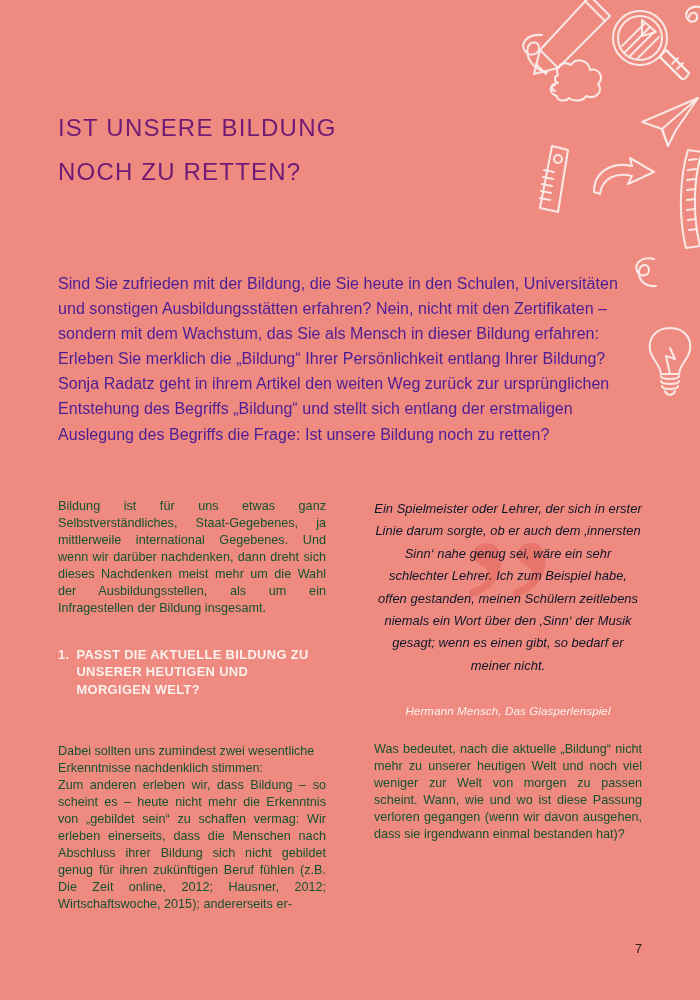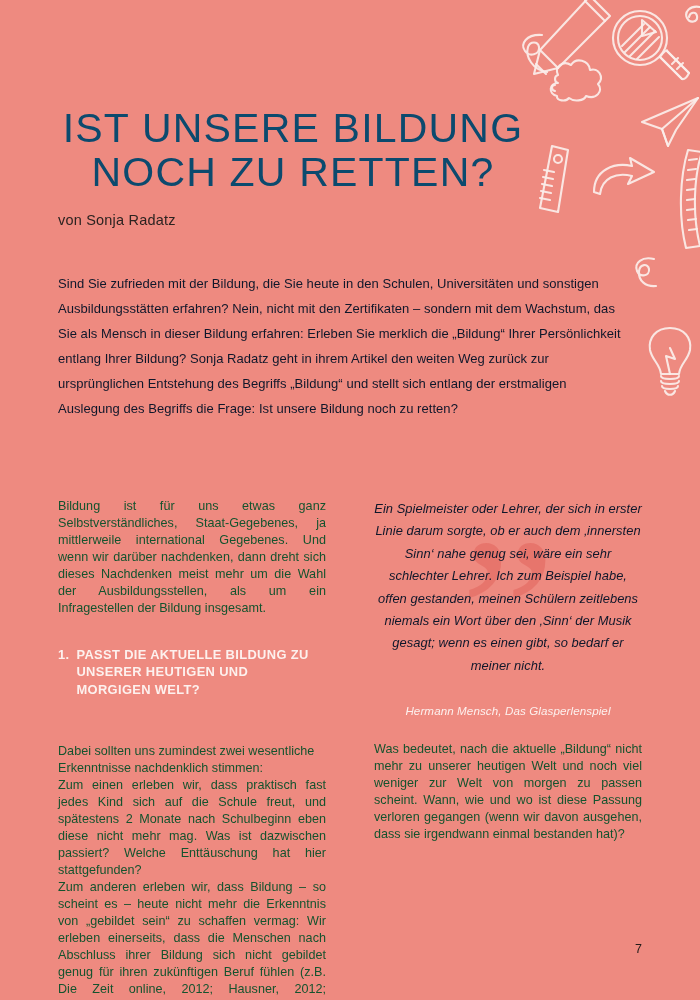--- a/index.html
+++ b/index.html
@@ -47,46 +47,45 @@
   }
 
   
   .masthead {
     position: absolute;
     left: 58px;
     top: 106px;
     width: 470px;
   }
   .title {
-    font-size: 41px;
+    font-size: 24px;
     line-height: 44px;
     letter-spacing: 1.2px;
     font-weight: 300;
-    color: #0c4a6e;
+    color: #701a75;
     text-transform: uppercase;
     white-space: pre-line;
-    text-align: center;
   }
   .byline {
     margin-top: 18px;
     font-size: 14.5px;
     letter-spacing: .2px;
     color: #2c2320;
     font-weight: 400;
   }
 
   
   .lead {
     position: absolute;
     left: 58px;
     top: 271px;
     width: 565px;
-    font-size: 13px;
+    font-size: 16px;
     line-height: 25.1px;
-    color: #0f172a;
+    color: #4c1d95;
     letter-spacing: .05px;
   }
 
   
   .columns {
     position: absolute;
     left: 58px;
     top: 498px;
     width: 585px;
     display: flex;
@@ -249,39 +248,37 @@
   <svg class="doodle" style="left:682px; top:4px;" width="26" height="28" viewBox="0 0 26 28">
     <path d="M18 3 C8 1, 2 8, 5 14 C8 20, 16 18, 15 12 C14 7, 8 8, 7 13"></path>
   </svg>
 </div>
 
 <div class="page">
 
   <header class="masthead">
     <h1 class="title">IST UNSERE BILDUNG
 NOCH ZU RETTEN?</h1>
-    <div class="byline">von Sonja Radatz</div>
   </header>
 
   <p class="lead">Sind Sie zufrieden mit der Bildung, die Sie heute in den Schulen, Universitäten und sonstigen Ausbildungsstätten erfahren? Nein, nicht mit den Zertifikaten – sondern mit dem Wachstum, das Sie als Mensch in dieser Bildung erfahren: Erleben Sie merklich die „Bildung“ Ihrer Persönlichkeit entlang Ihrer Bildung? Sonja Radatz geht in ihrem Artikel den weiten Weg zurück zur ursprünglichen Entstehung des Begriffs „Bildung“ und stellt sich entlang der erstmaligen Auslegung des Begriffs die Frage: Ist unsere Bildung noch zu retten?</p>
 
   <div class="columns">
 
     <div class="col">
 
       <p class="body-text">Bildung ist für uns etwas ganz Selbstverständliches, Staat-Gegebenes, ja mittlerweile international Gegebenes. Und wenn wir darüber nachdenken, dann dreht sich dieses Nachdenken meist mehr um die Wahl der Ausbildungsstellen, als um ein Infragestellen der Bildung insgesamt.</p>
 
       <h2 class="section-head">
         <span class="num">1.</span>
         <span class="txt">PASST DIE AKTUELLE BILDUNG ZU UNSERER HEUTIGEN UND MORGIGEN WELT?</span>
       </h2>
 
       <p class="body-text ragged">Dabei sollten uns zumindest zwei wesentliche Erkenntnisse nachdenklich stimmen:</p>
 
-      <p class="body-text">Zum einen erleben wir, dass praktisch fast jedes Kind sich auf die Schule freut, und spätestens 2 Monate nach Schulbeginn eben diese nicht mehr mag. Was ist dazwischen passiert? Welche Enttäuschung hat hier stattgefunden?</p>
 
       <p class="body-text">Zum anderen erleben wir, dass Bildung – so scheint es – heute nicht mehr die Erkenntnis von „gebildet sein“ zu schaffen vermag: Wir erleben einerseits, dass die Menschen nach Abschluss ihrer Bildung sich nicht gebildet genug für ihren zukünftigen Beruf fühlen (z.B. Die Zeit online, 2012; Hausner, 2012; Wirtschaftswoche, 2015); andererseits er-</p>
     </div>
 
     <div class="col">
 
       <div class="quote-block">
         <div class="quote-mark">”</div>
         <p class="quote-text">Ein Spielmeister oder Lehrer, der sich in erster Linie darum sorgte, ob er auch dem ‚innersten Sinn‘ nahe genug sei, wäre ein sehr schlechter Lehrer. Ich zum Beispiel habe, offen gestanden, meinen Schülern zeitlebens niemals ein Wort über den ‚Sinn‘ der Musik gesagt; wenn es einen gibt, so bedarf er meiner nicht.</p>
         <div class="quote-source">Hermann Mensch, Das Glasperlenspiel</div>

